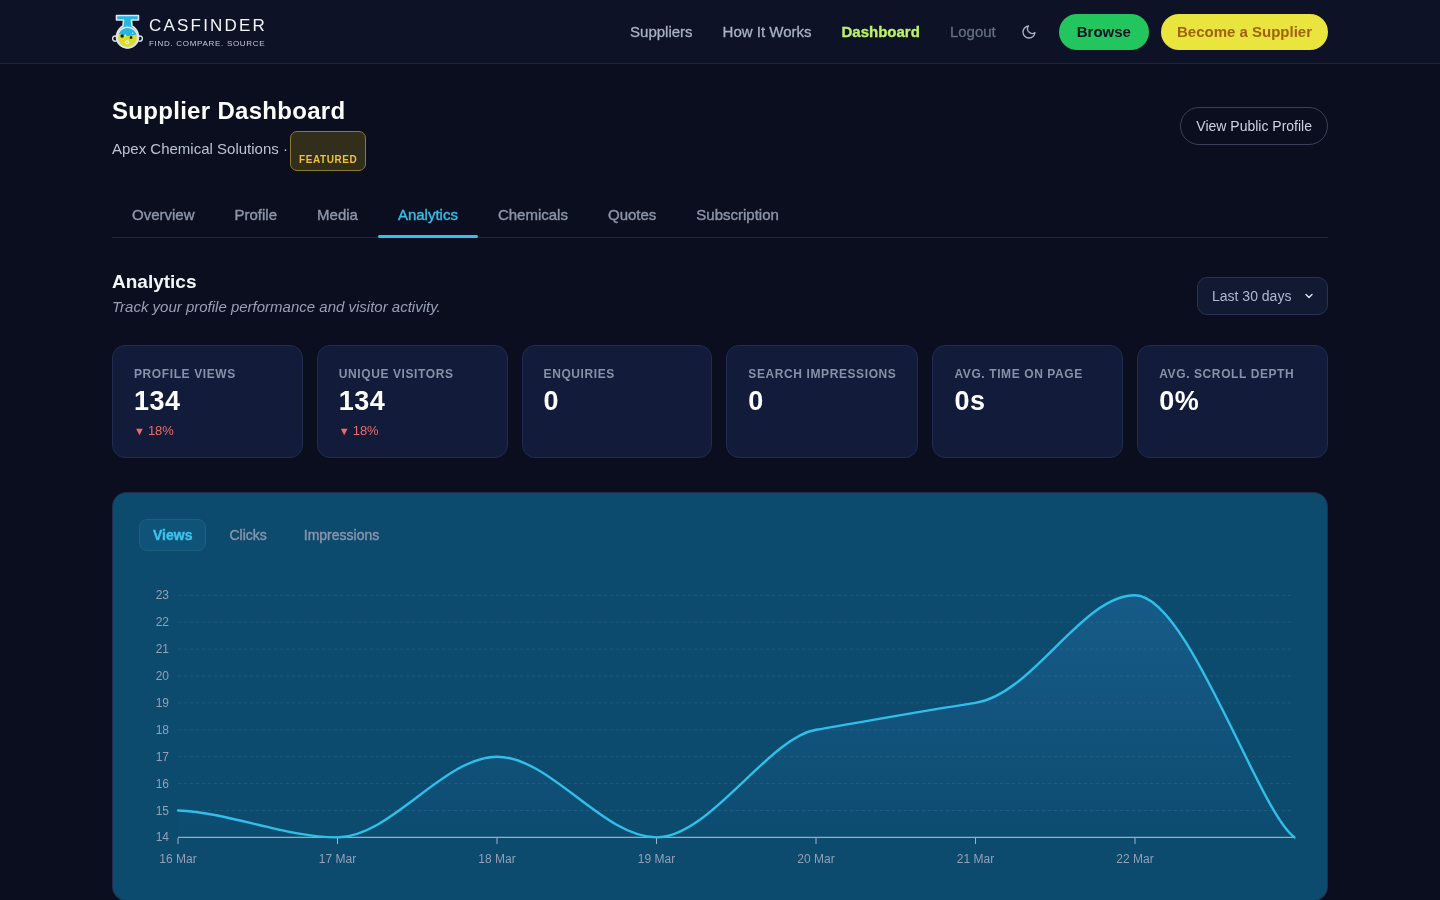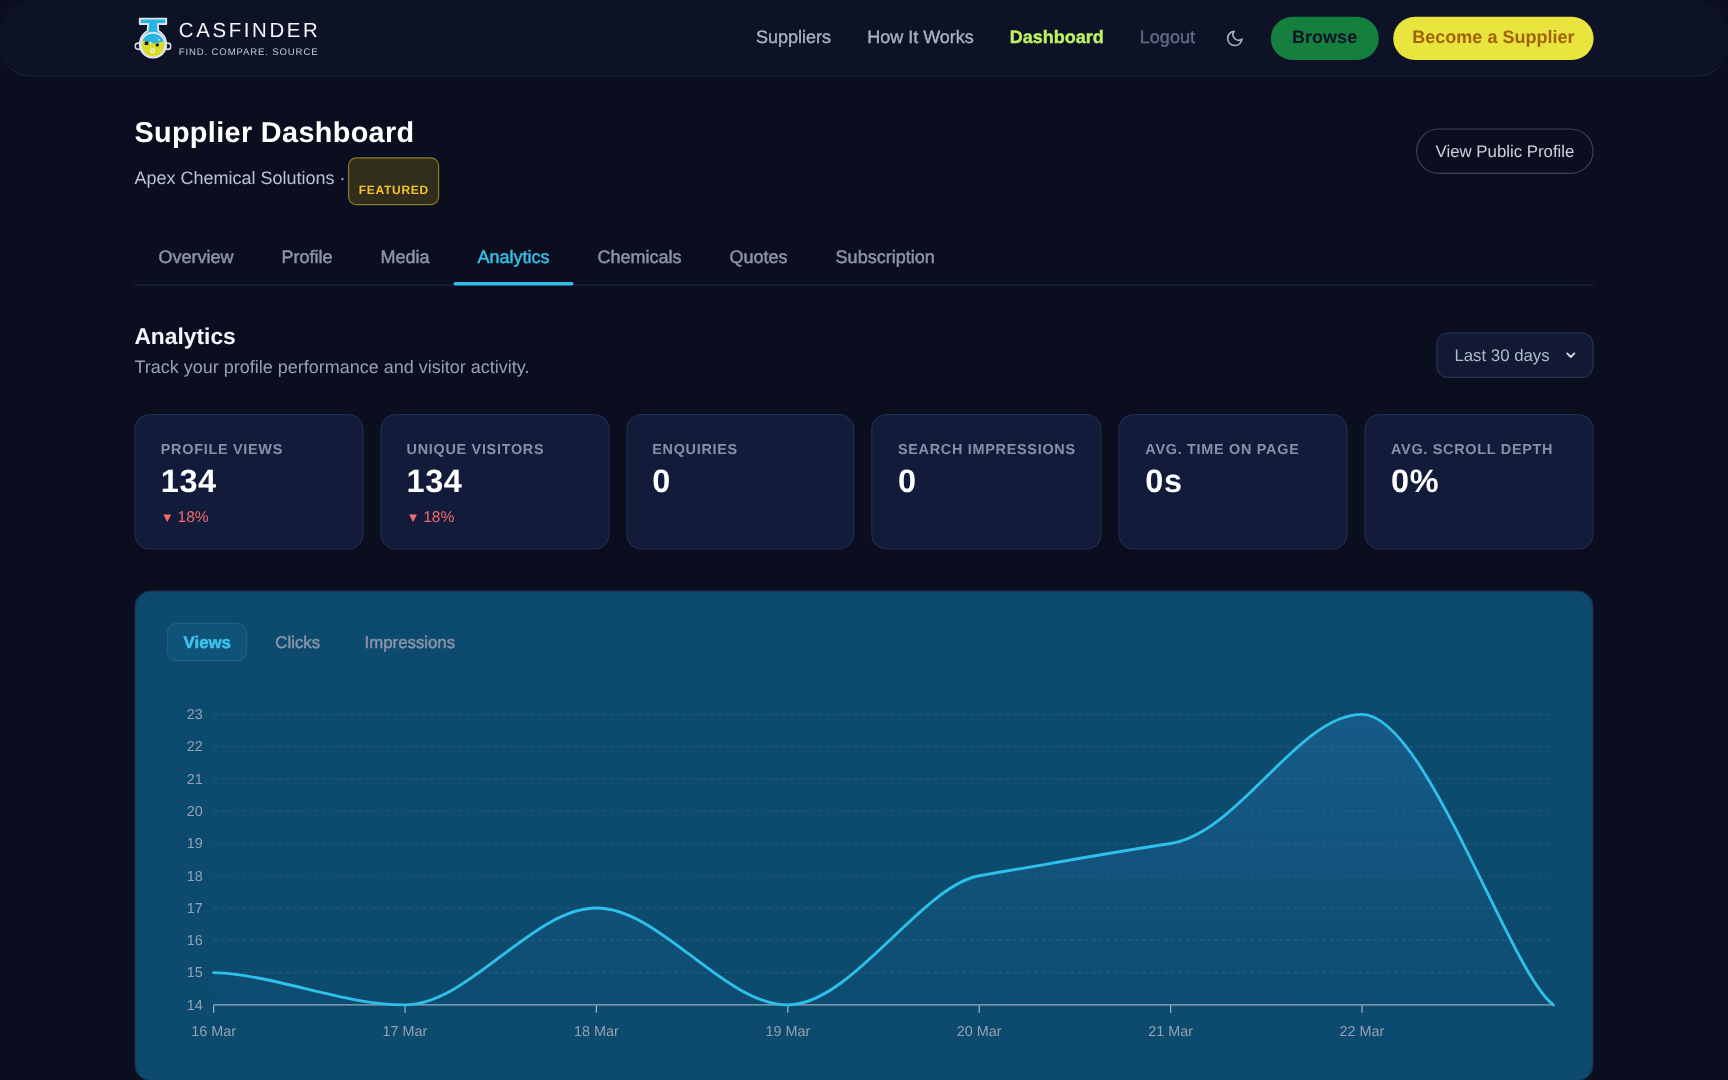--- a/index.html
+++ b/index.html
@@ -4,35 +4,35 @@
 <style>
 * { margin:0; padding:0; box-sizing:border-box; }
 html,body { width:1440px; height:900px; overflow:hidden; }
 body {
   background:#0a0e1e;
   font-family:"Liberation Sans", sans-serif;
   color:#e2e8f0;
 }
 .nav {
   height:64px; background:#0d1226; border-bottom:1px solid #1c2440;
-  display:flex; align-items:center;border-radius:26px;
+  display:flex; align-items:center;
 }
 .nav-inner {
   width:1216px; margin:0 auto; display:flex; align-items:center; height:100%;
 }
 .logo { display:flex; align-items:center; gap:6px; }
 .logo-text .line1 { color:#f3f5f8; font-size:17px; letter-spacing:2.2px; font-weight:400; }
 .logo-text .line2 { color:#c3cad6; font-size:8px; letter-spacing:0.7px; margin-top:3px; }
 .nav-links { margin-left:auto; display:flex; align-items:center; gap:30px; font-size:15px; }
 .nav-links a { text-decoration:none; color:#a9b2c5; -webkit-text-stroke:0.3px currentColor; }
 .nav-links a.active { color:#bef264; font-weight:700; }
 .nav-links a.dim { color:#646e84; }
 .moon { margin-left:25px; display:flex; align-items:center; }
 .btn-browse {
-  margin-left:22px; background:#15803d; color:#0d1226; font-weight:700; font-size:15px;
+  margin-left:22px; background:#22c55e; color:#0d1226; font-weight:700; font-size:15px;
   border:none; border-radius:9999px; padding:16px 18px; height:36px; display:flex; align-items:center;
 }
 .btn-yellow {
   margin-left:12px; background:#e9e53e; color:#a16207; font-weight:700; font-size:15px;
   border:none; border-radius:9999px; padding:0 16px; height:36px; display:flex; align-items:center;
 }
 .main { width:1216px; margin:0 auto; padding-top:32px; }
 .head-row { display:flex; align-items:flex-start; }
 h1 { font-size:24px; font-weight:700; color:#ffffff; letter-spacing:0.3px; line-height:30px; }
 .sub-row { margin-top:2px; display:flex; align-items:center; font-size:15px; color:#b9c2d4; }
@@ -50,21 +50,21 @@
 .tab {
   padding:10px 20px 14px; font-size:15px; color:#8b94a9; position:relative; font-weight:400;
   -webkit-text-stroke:0.4px currentColor;
 }
 .tab.active { color:#35bee8; }
 .tab.active::after {
   content:""; position:absolute; left:0; right:0; bottom:-1px; height:3px; background:#35bee8; border-radius:2px;
 }
 .sec-row { margin-top:33px; display:flex; align-items:flex-start; }
 h2 { font-size:19px; font-weight:700; color:#f2f5f9; }
-.sec-sub { margin-top:5px; font-size:15px; color:#96a0b5; }
+.sec-sub { margin-top:5px; font-size:15px; color:#96a0b5;font-style:italic; }
 .select {
   margin-left:auto; width:131px; height:38px; background:#121a33; border:1px solid #283352;
   border-radius:10px; color:#aeb9cc; font-size:14px; display:flex; align-items:center;
   padding:0 12px 0 14px; justify-content:space-between; margin-top:6px;
 }
 .cards { margin-top:30px; display:grid; grid-template-columns:repeat(6,1fr); gap:14px; }
 .card {
   background:#121c3a; border:1px solid #202c50; border-radius:13px; height:113px; padding:21px 21px;
 }
 .card .label { font-size:12px; color:#8791a7; letter-spacing:0.6px; font-weight:700; white-space:nowrap; }

